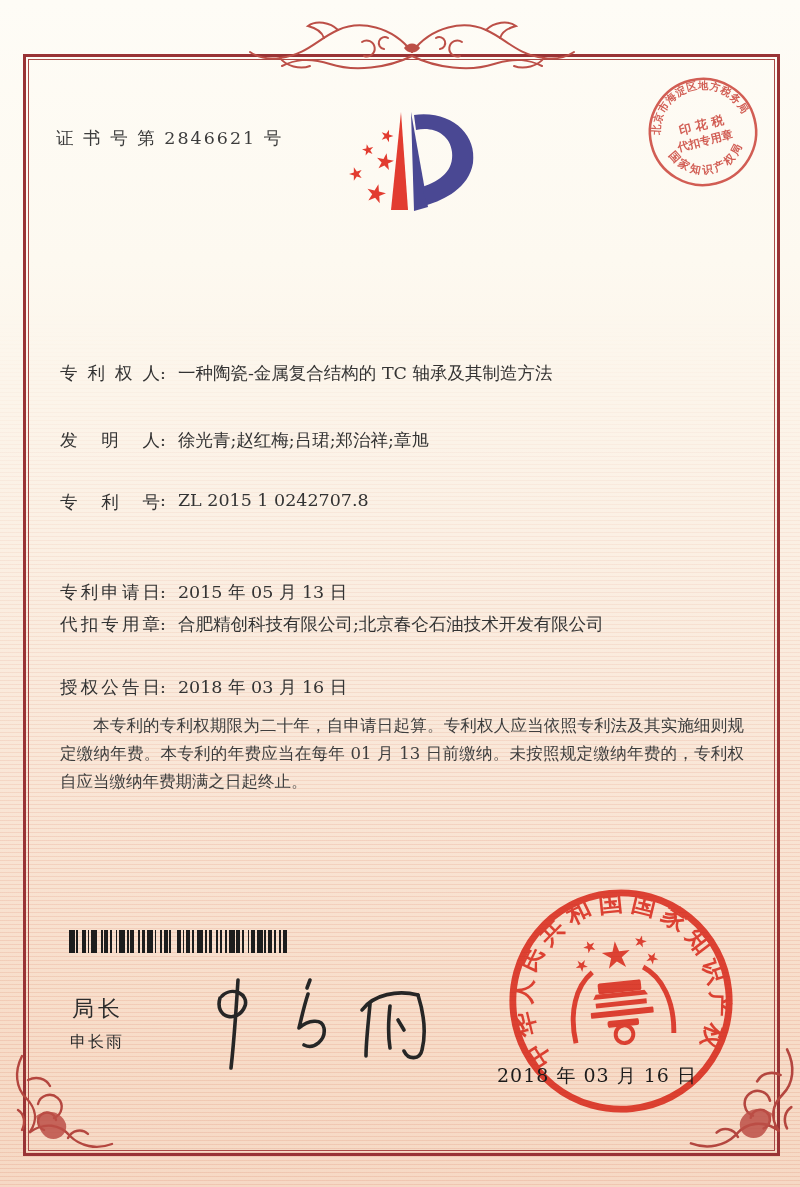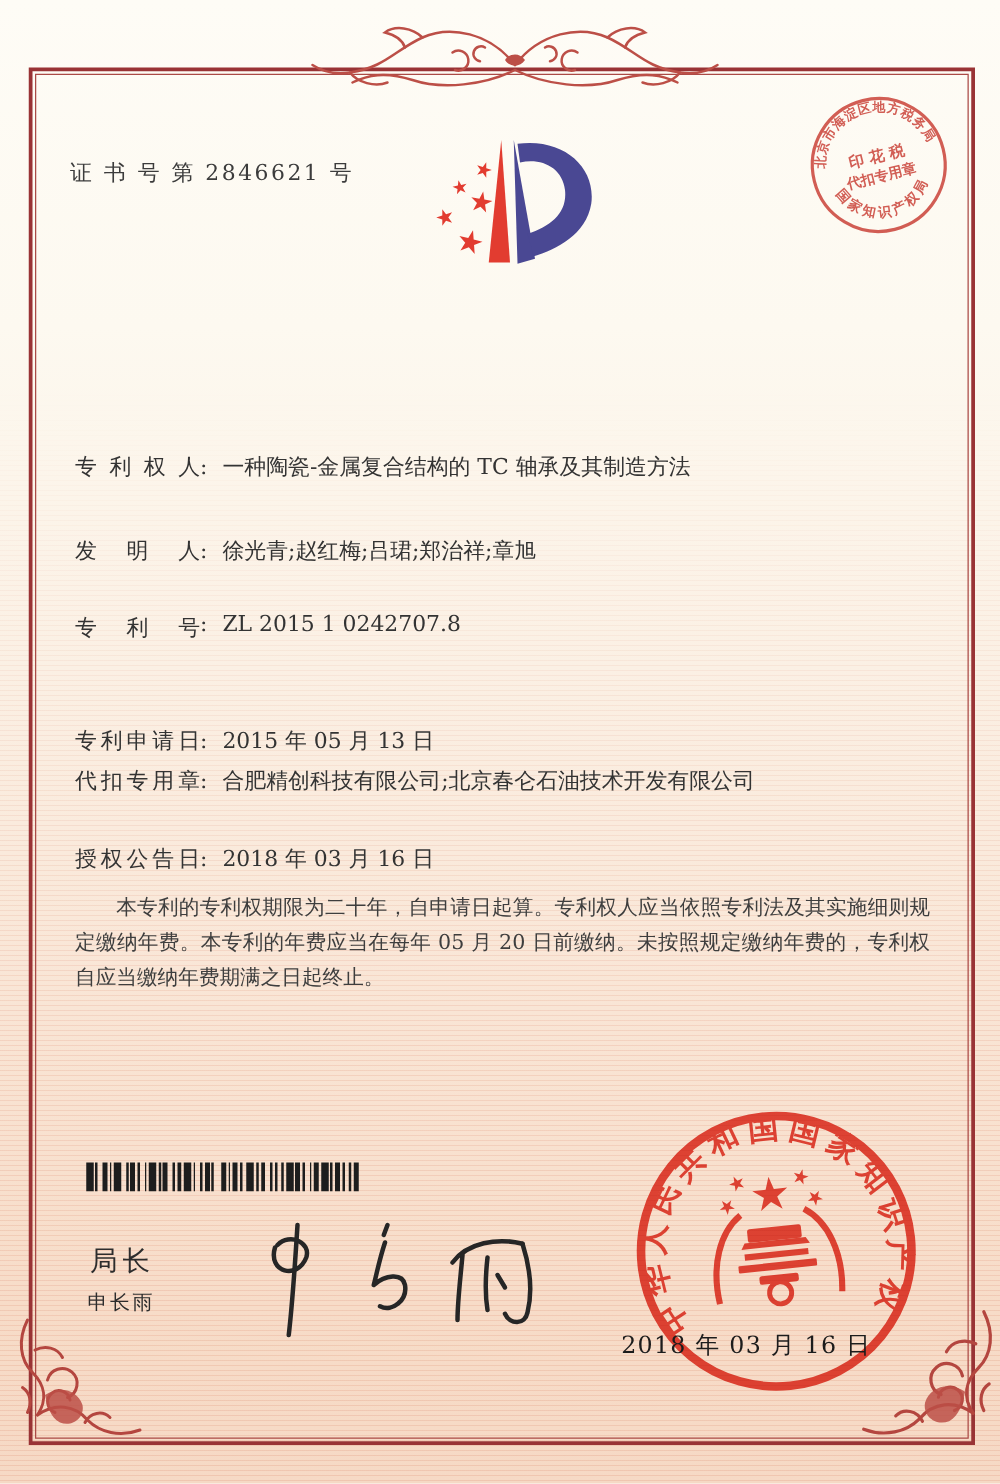--- a/index.html
+++ b/index.html
@@ -171,21 +171,21 @@
     </div>
     <div class="field-row r4">
       <span class="lab">代扣专用章</span><span class="colon">:</span><span class="val">合肥精创科技有限公司;北京春仑石油技术开发有限公司</span>
     </div>
     <div class="field-row r5">
       <span class="lab">授权公告日</span><span class="colon">:</span><span class="val">2018 年 03 月 16 日</span>
     </div>
   </div>
 
   <div class="body-text">
-    <p>本专利的专利权期限为二十年，自申请日起算。专利权人应当依照专利法及其实施细则规定缴纳年费。本专利的年费应当在每年 05 月 20 日前缴纳。未按照规定缴纳年费的，专利权自应当缴纳年费期满之日起终止。</p>
+    <p>本专利的专利权期限为二十年，自申请日起算。专利权人应当依照专利法及其实施细则规定缴纳年费。本专利的年费应当在每年 01 月 13 日前缴纳。未按照规定缴纳年费的，专利权自应当缴纳年费期满之日起终止。</p>
   </div>
 
   <div class="barcode" id="barcode">
       <div class="b bar" style="width: 5.6px;"></div>
       <div class="b" style="width: 1.86667px;"></div>
       <div class="b bar" style="width: 1.86667px;"></div>
       <div class="b" style="width: 3.73333px;"></div>
       <div class="b bar" style="width: 3.73333px;"></div>
       <div class="b" style="width: 1.86667px;"></div>
       <div class="b bar" style="width: 1.86667px;"></div>

